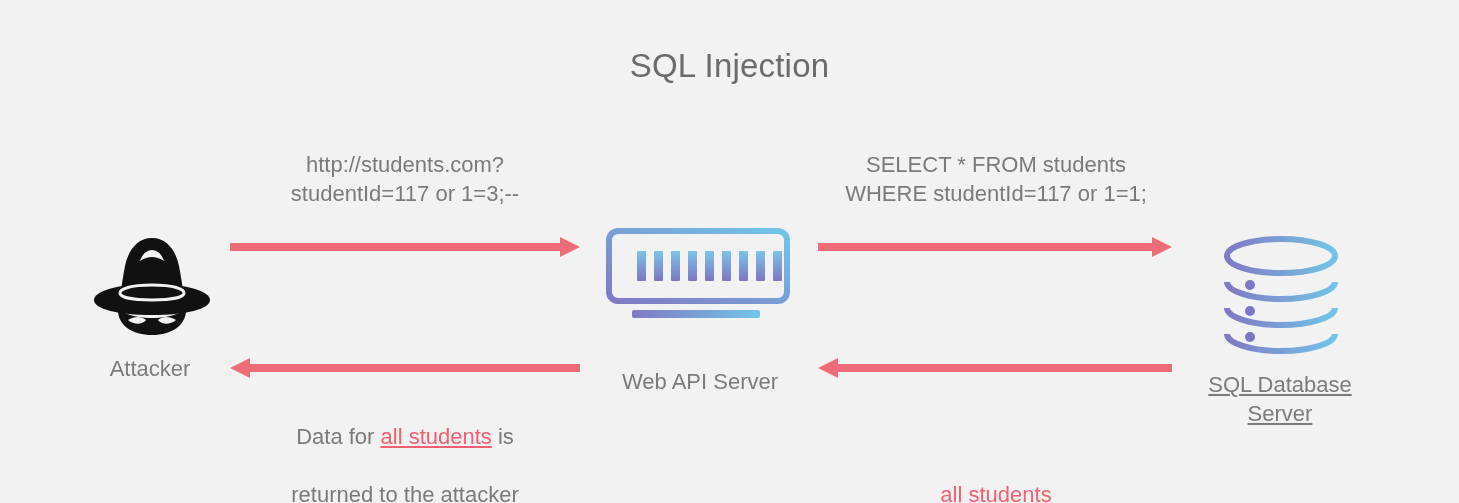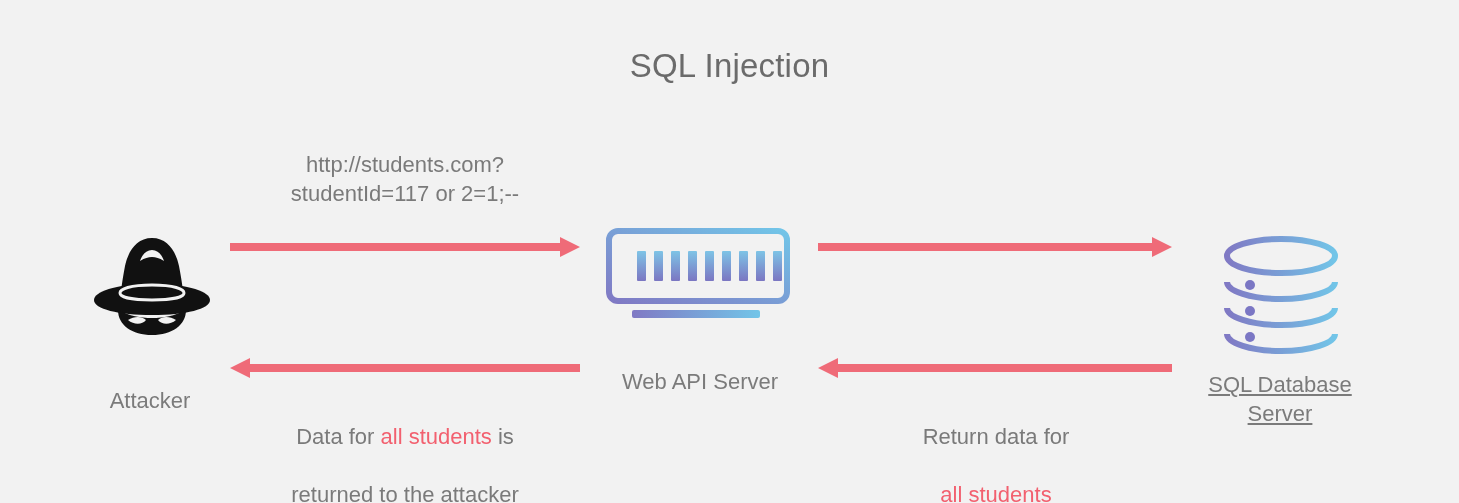--- a/index.html
+++ b/index.html
@@ -40,30 +40,30 @@
     color: #7a7a7a;
     white-space: pre-line;
   }
   .node-label {
     text-align: center;
     font-size: 22px;
     line-height: 29px;
     color: #7b7b7b;
     white-space: pre-line;
   }
-  .hl { color: #f2606f; }
+  .hl { color: #f2606f; text-decoration: underline; }
 
   
   #msg-request  { left: 215px;  top: 150px; width: 380px; }
   #msg-query    { left: 790px;  top: 150px; width: 412px; }
   #msg-response { left: 215px;  top: 393px; width: 380px; }
   #msg-return   { left: 790px;  top: 393px; width: 412px; }
 
   
-  #label-attacker { left: 60px;   top: 354px; width: 180px; margin-top: 32px; }
+  #label-attacker { left: 60px;   top: 354px; width: 180px; }
   #label-server   { left: 590px;  top: 367px; width: 220px; }
   #label-database { left: 1185px; top: 370px; width: 190px; text-decoration: underline; }
 
   
   .arrow { height: 30px; }
   #arrow-request  { left: 230px; top: 232px; width: 350px; }
   #arrow-query    { left: 818px; top: 232px; width: 354px; }
   #arrow-response { left: 230px; top: 353px; width: 350px; }
   #arrow-return   { left: 818px; top: 353px; width: 354px; }
 
@@ -75,30 +75,32 @@
   svg { display: block; overflow: visible; }
 </style>
 </head>
 <body>
 
 <div class="stage">
 
   <div class="abs title">SQL Injection</div>
 
   <div class="abs msg" id="msg-request">http://students.com?
-studentId=117 or 2=1;--</div>
-
+studentId=117 or 1=3;--</div>
+
+  <div class="abs msg" id="msg-query">SELECT * FROM students
+WHERE studentId=117 or 1=1;</div>
 
   <div class="abs msg" id="msg-response">
     <span>Data for </span><span class="hl">all students</span><span> is</span><br>
     <span>returned to the attacker</span>
   </div>
 
   <div class="abs msg" id="msg-return">
-    <span>Return data for</span><br>
+    <br>
     <span class="hl">all students</span>
   </div>
 
   <div class="abs arrow" id="arrow-request">
     <svg width="350" height="30" viewBox="0 0 350 30">
       <path d="M0 11 H330 V5 L350 15 L330 25 V19 H0 Z" fill="#ef6b78"></path>
     </svg>
   </div>
 
   <div class="abs arrow" id="arrow-query">

